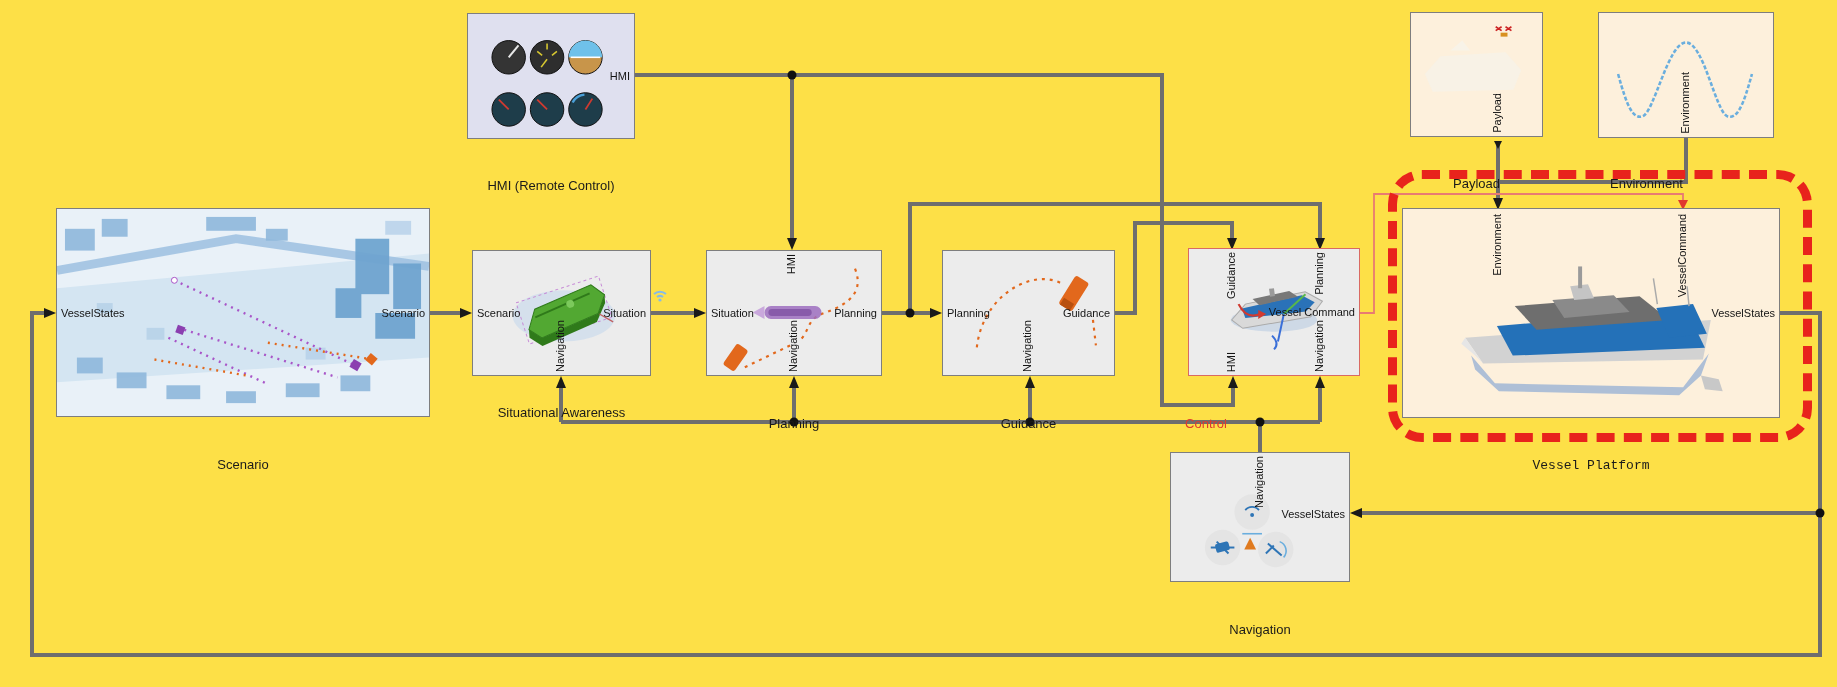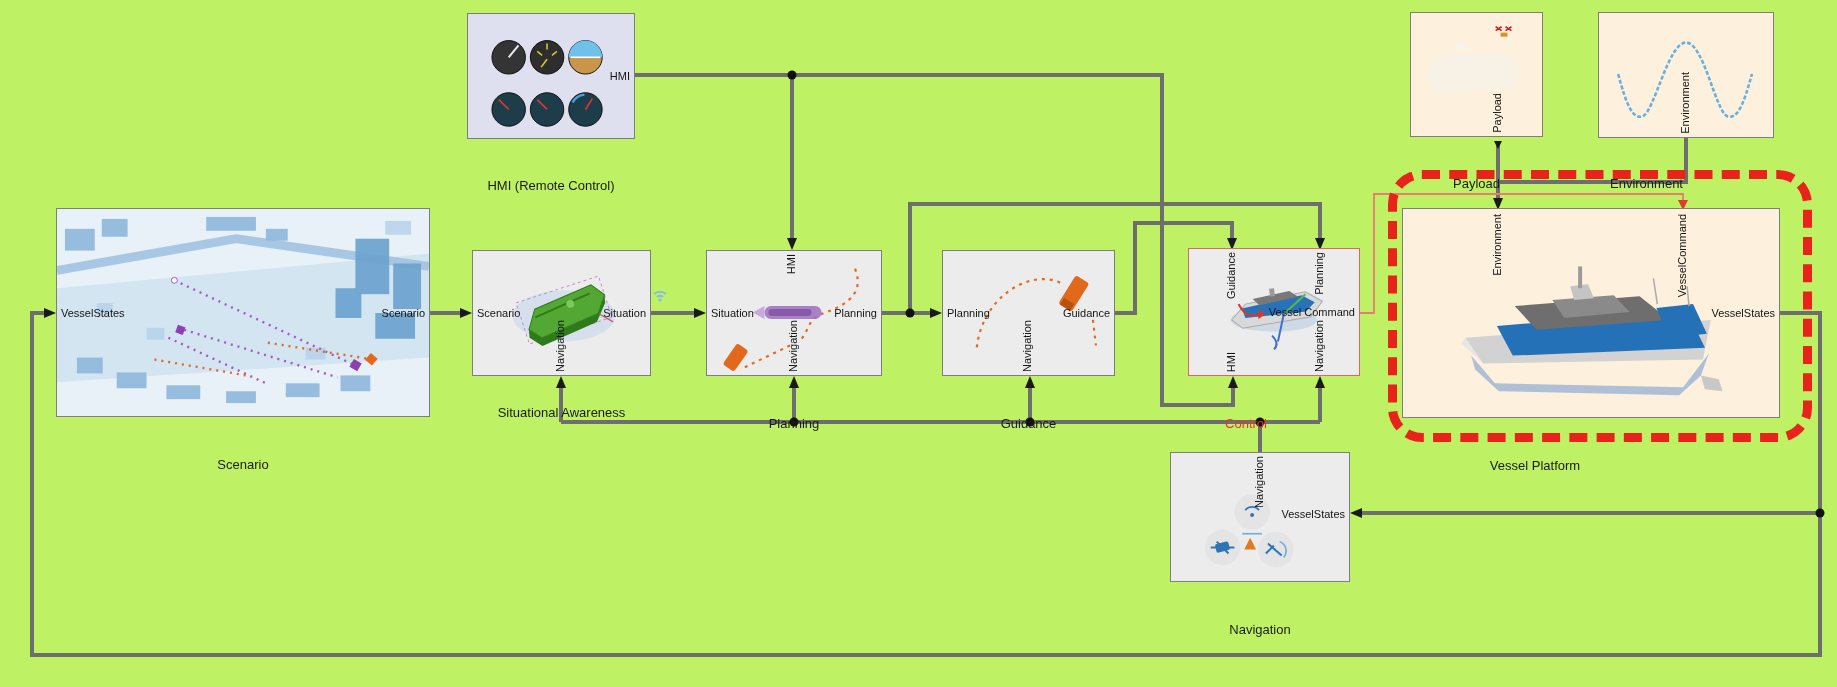--- a/index.html
+++ b/index.html
@@ -1,17 +1,17 @@
 <!DOCTYPE html>
 <html><head>
 <meta charset="utf-8">
 <style>
   html,body{margin:0;padding:0;background:#fff;}
   .canvas{
-    position:relative;width:1837px;height:687px;background:#bef264;overflow:hidden;
+    position:relative;width:1837px;height:687px;background:#fde047;overflow:hidden;
     font-family:"Liberation Sans", sans-serif;
   }
   .wires{position:absolute;left:0;top:0;width:1837px;height:687px;pointer-events:none;}
   .block{position:absolute;background:#ececec;border:1.6px solid #7e7e7e;box-sizing:border-box;}
   .cream{background:#fdf0dc;}
   .hmi-bg{background:#dfe0ef;}
   .red-border{border:1.6px solid #d96a63;}
   .blabel{position:absolute;font-size:13px;color:#1a1a1a;text-align:center;white-space:nowrap;margin-top:36px;}
   .port{position:absolute;font-size:11px;color:#141414;white-space:nowrap;line-height:1;}
   .pl{left:4px;top:50%;transform:translateY(-50%);}
@@ -231,42 +231,42 @@
           <line x1="96" y1="66" x2="90" y2="94" stroke="#3a6fd8"></line>
         </g>
       <path d="M84,88 Q92,96 86,102" stroke="#3a6fd8" stroke-width="2" fill="none"></path>
     </svg>
     <span class="vtop vport" style="left:37px;top:3px;">Guidance</span>
     <span class="vtop vport" style="left:125px;top:3px;">Planning</span>
     <span class="port pr">Vessel Command</span>
     <span class="vtop vport" style="left:37px;bottom:3px;">HMI</span>
     <span class="vtop vport" style="left:125px;bottom:3px;">Navigation</span>
   </div>
-  <div class="blabel" style="left:1160px;top:380px;width:172px;color:#e0392e;">Control</div>
+  <div class="blabel" style="left:1120px;top:380px;width:172px;color:#e0392e;">Control</div>
 
   <div class="block cream" style="left:1402px;top:208px;width:378px;height:210px;">
     <svg class="content-svg" viewBox="0 0 378 210">
       <polygon points="68,148 92,176 282,180 308,146 300,168 278,188 96,184 72,162" fill="#aebfd6"></polygon>
       <polygon points="62,130 310,112 302,152 80,156" fill="#d2d2d2"></polygon>
       <polygon points="62,130 80,156 72,148 58,136" fill="#e6e6e6"></polygon>
       <polygon points="94,118 286,103 304,140 110,148" fill="#2471b8"></polygon>
       <polygon points="112,98 238,88 268,112 134,122" fill="#6e6e6e"></polygon>
       <polygon points="150,92 212,87 228,104 162,110" fill="#8a8a8a"></polygon>
       <polygon points="168,78 186,76 192,90 172,92" fill="#c4c4c4"></polygon>
       <rect x="176" y="58" width="4" height="22" fill="#9a9a9a"></rect>
       <polygon points="255,100 292,96 306,126 268,130" fill="#2471b8"></polygon>
       <line x1="252" y1="70" x2="256" y2="96" stroke="#aaa" stroke-width="1.5"></line>
       <line x1="286" y1="78" x2="288" y2="98" stroke="#aaa" stroke-width="1.5"></line>
       <polygon points="300,168 318,172 322,184 304,182" fill="#c8c8c8"></polygon>
     </svg>
     <span class="vtop vport" style="left:89px;top:5px;">Environment</span>
     <span class="vtop vport" style="left:274px;top:5px;">VesselCommand</span>
     <span class="port pr">VesselStates</span>
   </div>
-  <div class="blabel" style="left:1346px;top:422px;width:378px;">Vessel Platform</div>
+  <div class="blabel" style="left:1402px;top:422px;width:378px;font-family:Liberation Mono, monospace;">Vessel Platform</div>
 
   <div class="block cream" style="left:1410px;top:12px;width:133px;height:125px;">
     <svg class="content-svg" viewBox="0 0 133 125">
       <polygon points="14,62 30,44 96,40 112,58 104,78 22,80" fill="#f8f2e6"></polygon>
       <polygon points="40,38 52,28 60,38" fill="#f8f3e8"></polygon>
       <g>
         <path d="M86,14 L92,18 M92,14 L86,18 M96,14 L102,18 M102,14 L96,18" stroke="#c22" stroke-width="1.6"></path>
         <rect x="91" y="20" width="7" height="4" fill="#d89020"></rect>
       </g>
     </svg>

